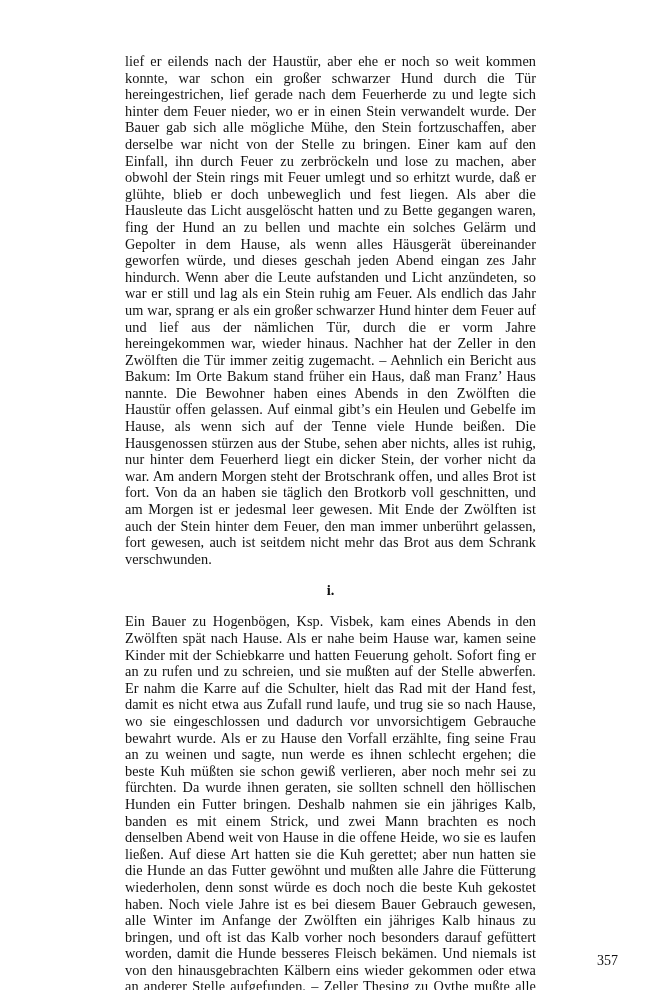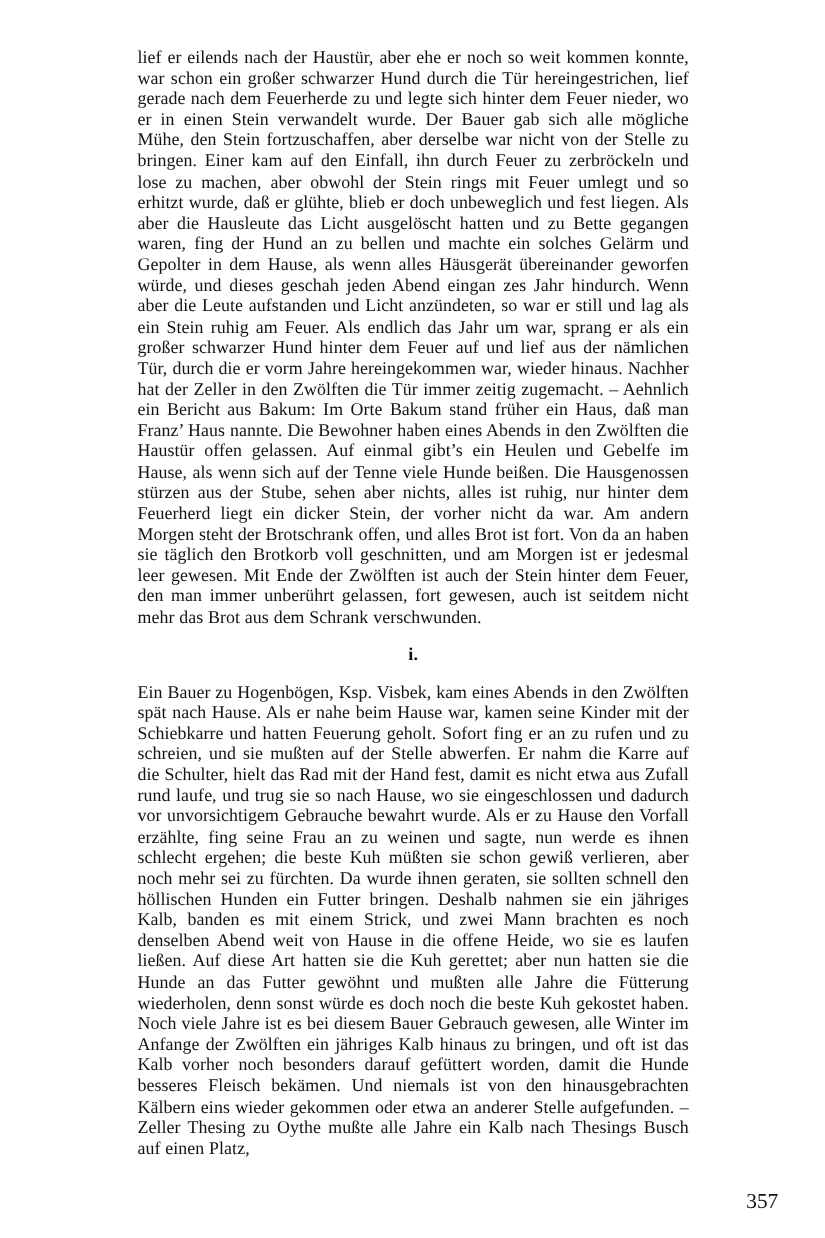--- a/index.html
+++ b/index.html
@@ -22,42 +22,42 @@
     height: 990px;
     background: #ffffff;
   }
   .text-block {
     position: absolute;
     top: 38px;
     left: 110px;
     width: 441px;
   }
   .para {
-    margin: 0;
+    margin: 15px;
     font-size: 14.3px;
     line-height: 16.6px;
     text-align: justify;
     text-justify: inter-word;
     hyphens: auto;
     -webkit-hyphens: auto;
     letter-spacing: 0.05px;
     word-spacing: 0.2px;
   }
   .section-heading {
     margin: 13px 0 14px 0;
     text-align: center;
     font-weight: bold;
     font-size: 14.5px;
     line-height: 16px;
   }
   .page-number {
     position: absolute;
     top: 955px;
     left: 597px;
-    font-size: 17px;
+    font-size: 14px;
     line-height: 12px;
     color: #111111;
   }
 </style>
 </head>
 <body>
 
 <div class="book-page">
   <div class="text-block">
     <p class="para">lief er eilends nach der Haustür, aber ehe er noch so weit kommen konnte, war schon ein großer schwarzer Hund durch die Tür hereingestrichen, lief gerade nach dem Feuerherde zu und legte sich hinter dem Feuer nieder, wo er in einen Stein verwandelt wurde. Der Bauer gab sich alle mögliche Mühe, den Stein fortzuschaffen, aber derselbe war nicht von der Stelle zu bringen. Einer kam auf den Einfall, ihn durch Feuer zu zerbröckeln und lose zu machen, aber obwohl der Stein rings mit Feuer umlegt und so erhitzt wurde, daß er glühte, blieb er doch unbeweglich und fest liegen. Als aber die Hausleute das Licht ausgelöscht hatten und zu Bette gegangen waren, fing der Hund an zu bellen und machte ein solches Gelärm und Gepolter in dem Hause, als wenn alles Häusgerät übereinander geworfen würde, und dieses geschah jeden Abend eingan zes Jahr hindurch. Wenn aber die Leute aufstanden und Licht anzündeten, so war er still und lag als ein Stein ruhig am Feuer. Als endlich das Jahr um war, sprang er als ein großer schwarzer Hund hinter dem Feuer auf und lief aus der nämlichen Tür, durch die er vorm Jahre hereingekommen war, wieder hinaus. Nachher hat der Zeller in den Zwölften die Tür immer zeitig zugemacht. – Aehnlich ein Bericht aus Bakum: Im Orte Bakum stand früher ein Haus, daß man Franz’ Haus nannte. Die Bewohner haben eines Abends in den Zwölften die Haustür offen gelassen. Auf einmal gibt’s ein Heulen und Gebelfe im Hause, als wenn sich auf der Tenne viele Hunde beißen. Die Hausgenossen stürzen aus der Stube, sehen aber nichts, alles ist ruhig, nur hinter dem Feuerherd liegt ein dicker Stein, der vorher nicht da war. Am andern Morgen steht der Brotschrank offen, und alles Brot ist fort. Von da an haben sie täglich den Brotkorb voll geschnitten, und am Morgen ist er jedesmal leer gewesen. Mit Ende der Zwölften ist auch der Stein hinter dem Feuer, den man immer unberührt gelassen, fort gewesen, auch ist seitdem nicht mehr das Brot aus dem Schrank verschwunden.</p>

